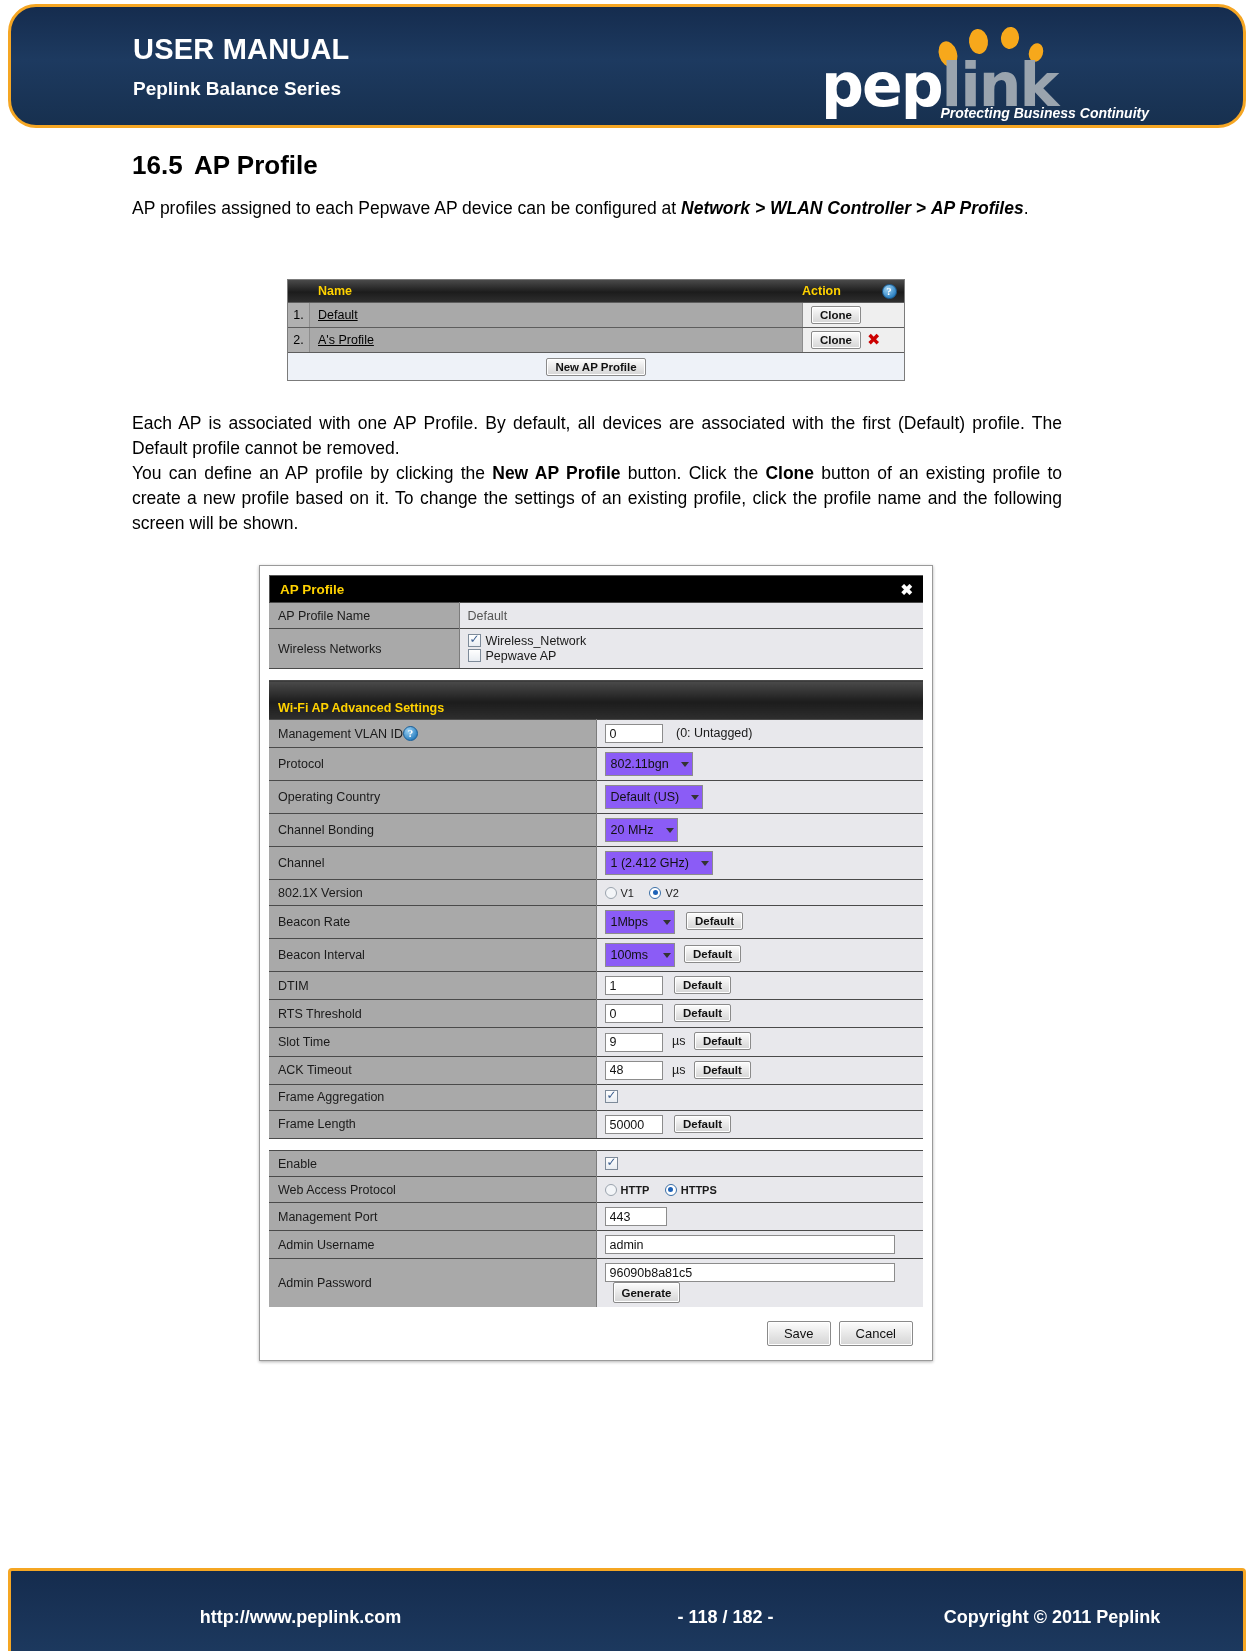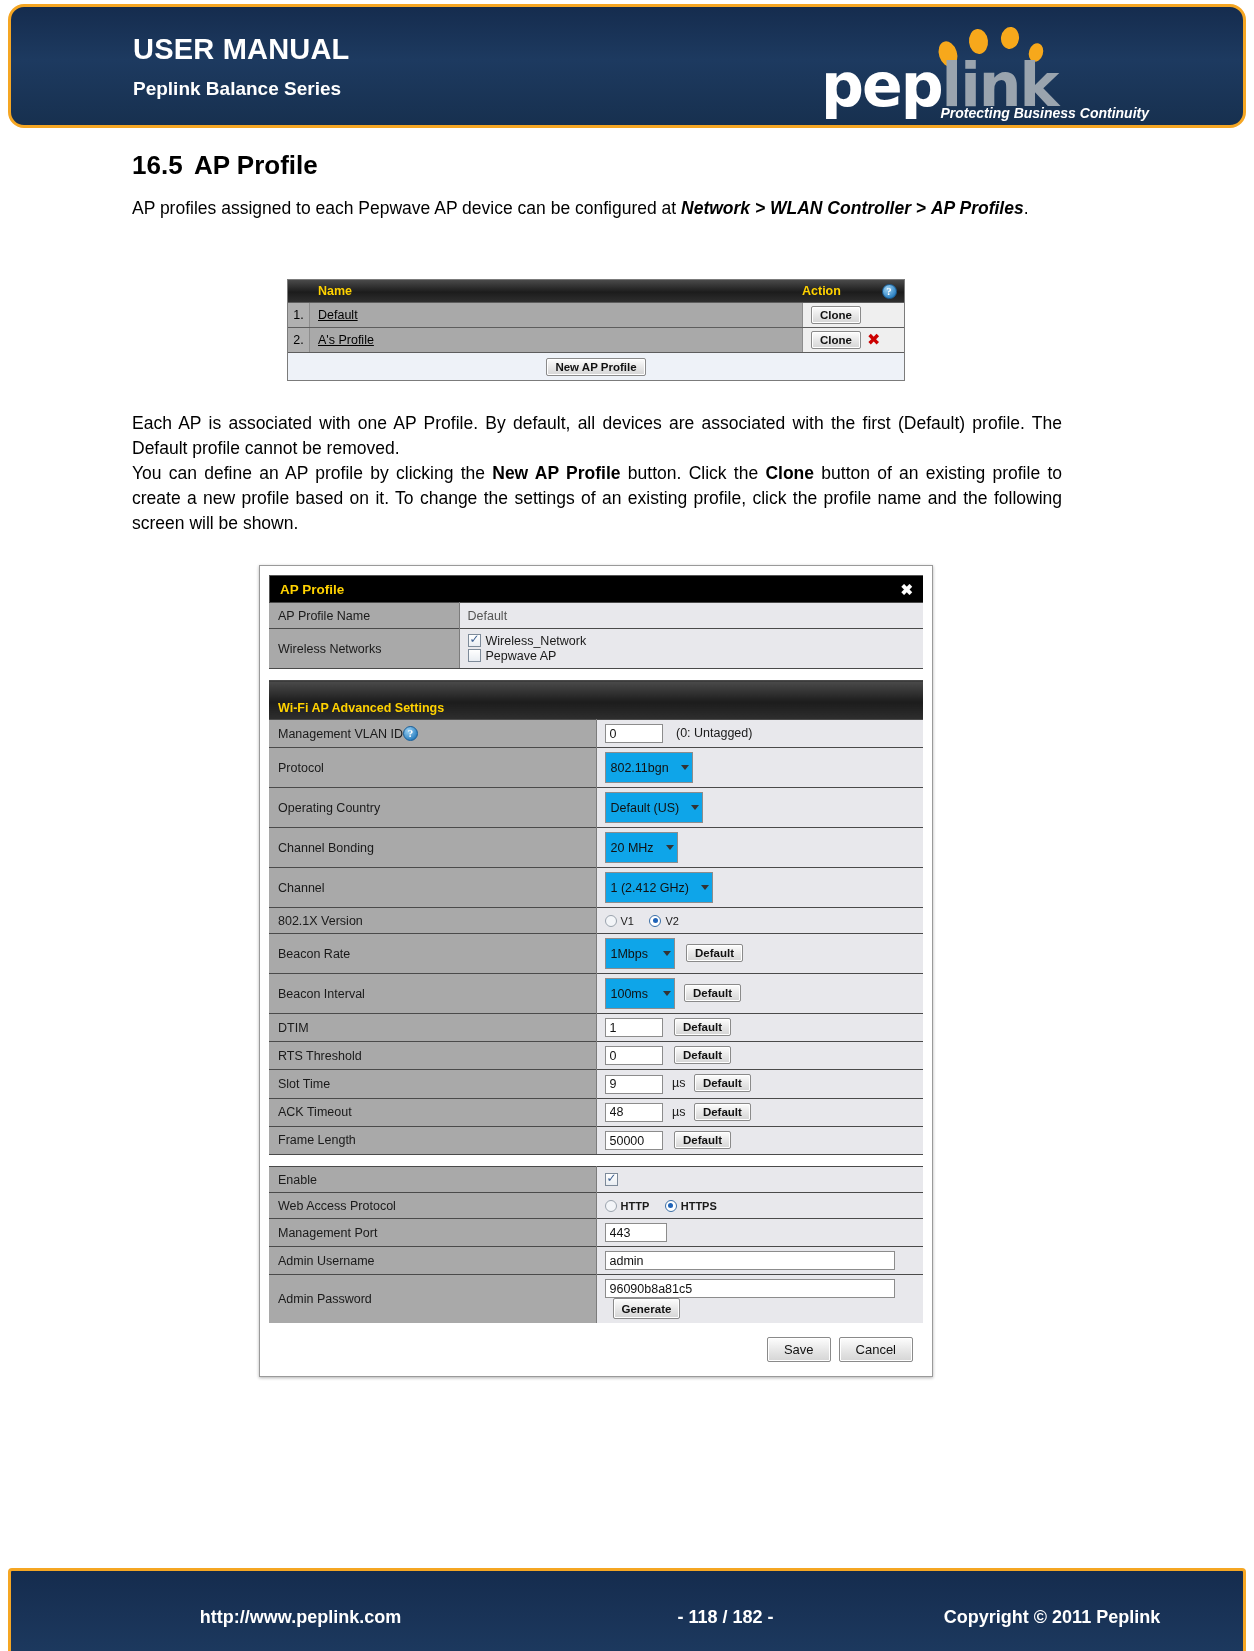--- a/index.html
+++ b/index.html
@@ -7,21 +7,21 @@
     margin: 0; padding: 0;
     width: 1254px; height: 1651px;
     background: #ffffff;
     font-family: "Liberation Sans", sans-serif;
   }
   .page { position: relative; width: 1254px; height: 1651px; overflow: hidden; }
 
   
   .header-wrap {
     position: absolute; left: 8px; top: 4px; width: 1238px; height: 124px;
-    border: 3px solid #f5a623; border-radius: 16px;
+    border: 3px solid #f5a623; border-radius: 28px;
     background: linear-gradient(180deg,#152c4e 0%, #1d3a60 45%, #17304f 100%);
     overflow: hidden;
   }
   .hdr-title {
     position: absolute; left: 122px; top: 26px;
     color: #ffffff; font-size: 29px; font-weight: bold; letter-spacing: .2px;
     font-family: "Liberation Sans", sans-serif;
   }
   .hdr-sub {
     position: absolute; left: 122px; top: 71px;
@@ -161,21 +161,21 @@
     font-family: "Liberation Sans", sans-serif; color: #111;
     padding: 1px 4px; height: 19px; vertical-align: middle;
   }
   .w-narrow { width: 58px; }
   .w-port { width: 62px; }
   .w-user { width: 290px; }
   .w-pass { width: 290px; }
 
   .sel {
     display: inline-flex; align-items: center; justify-content: space-between;
-    border: 1px solid #8c8c8c; background: #0ea5e9; height: 31px;
+    border: 1px solid #8c8c8c; background: #8b5cf6; height: 24px;
     font-size: 12.5px; color: #111; padding: 0 3px 0 5px; vertical-align: middle;
     cursor: pointer; min-width: 70px;
   }
   .sel .cap { padding-right: 10px; }
   .caret {
     width: 0; height: 0; border-left: 4px solid transparent; border-right: 4px solid transparent;
     border-top: 5px solid #333; margin-left: 2px;
   }
   .unit { font-size: 12.5px; color: #1a1a1a; margin: 0 5px 0 6px; }
   .hint { font-size: 12.5px; color: #1a1a1a; margin-left: 10px; }
@@ -424,20 +424,26 @@
         </tr>
         <tr>
           <td class="lbl">ACK Timeout</td>
           <td class="val">
             <input class="tb w-narrow" value="48" style="">
             <span class="unit">µs</span>
             <span class="btn btn-sm">Default</span>
           </td>
         </tr>
         <tr>
+          <td class="lbl">Frame Aggregation</td>
+          <td class="val">
+            <span class="cbx on"></span>
+          </td>
+        </tr>
+        <tr>
           <td class="lbl">Frame Length</td>
           <td class="val">
             <input class="tb w-narrow" value="50000" style="">
             <span class="btn btn-sm" style="margin-left:8px">Default</span>
           </td>
         </tr>
       </tbody>
         </table>
 
       <table class="frm">

